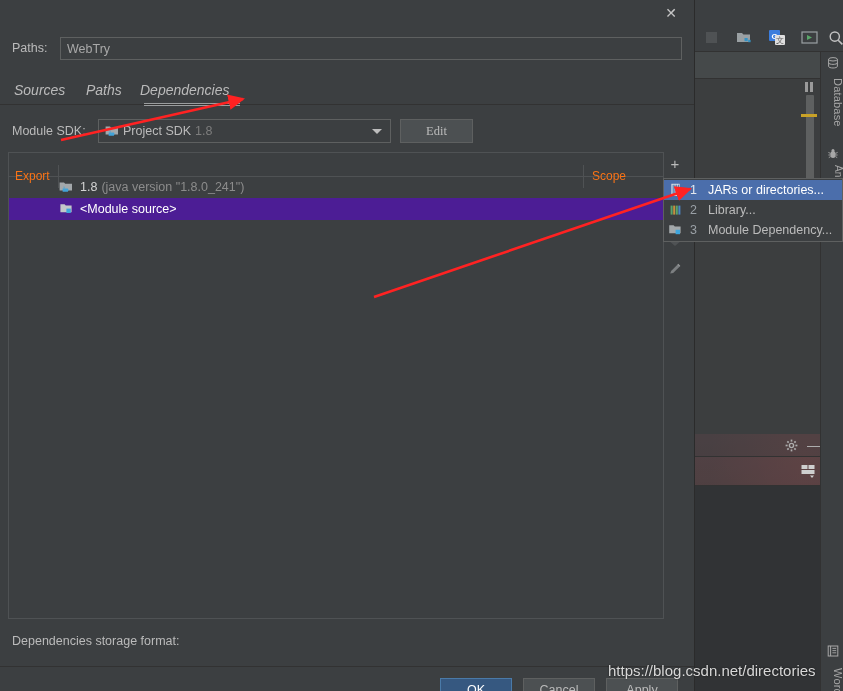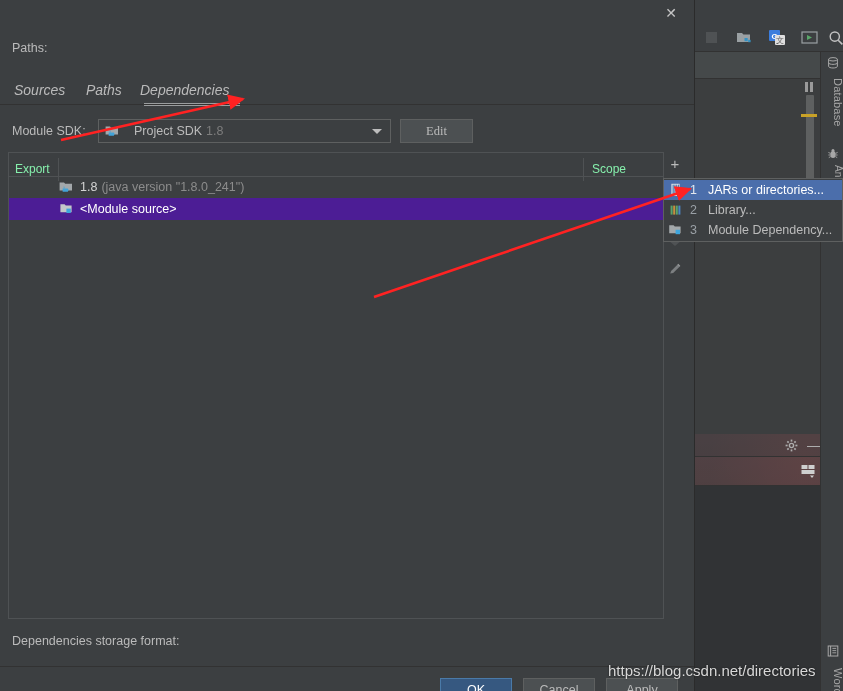--- a/index.html
+++ b/index.html
@@ -250,21 +250,21 @@
     padding-left: 6px;
   }
   .sdk-combo .arrow {
     position: absolute;
     right: 8px; top: 9px;
     width: 0; height: 0;
     border-left: 5px solid transparent;
     border-right: 5px solid transparent;
     border-top: 5px solid #bdbdbd;
   }
-  .sdk-text { font-size: 12.5px; color: #bbbbbb; margin-left: 13px; }
+  .sdk-text { font-size: 12.5px; color: #bbbbbb; margin-left: 2px; }
   .sdk-ver { font-size: 12.5px; color: #7d7d7d; margin-left: 4px; }
 
   .edit-btn {
     position: absolute;
     left: 400px; top: 119px;
     width: 73px; height: 24px;
     background: #4c5052;
     border: 1px solid #5e6060;
     box-sizing: border-box;
     color: #bbbbbb;
@@ -284,24 +284,24 @@
   }
   .table-head {
     position: absolute;
     left: 0; top: 0;
     width: 100%; height: 23px;
     background: #3c3f41;
     border-bottom: 1px solid #4f5254;
   }
   .th {
     position: absolute;
-    top: 5px; height: 23px;
+    top: 12px; height: 23px;
     line-height: 22px;
     font-size: 12px;
-    color: #86efac;
+    color: #f97316;
     box-sizing: border-box;
   }
   .th-export {
     left: 0; width: 50px;
     padding-left: 6px;
     border-right: 1px solid #4f5254;
   }
   .th-mid {
     left: 50px; width: 525px;
     border-right: 1px solid #4f5254;
@@ -600,20 +600,21 @@
   </div>
 </div>
 
 <div id="dialog">
 
   <div class="dlg-titlebar">
     <div class="dlg-close">✕</div>
   </div>
 
   <div class="name-label">Paths:</div>
+  <input class="name-field" type="text" value="WebTry" style="">
 
   <div class="tabs-row">
     <div class="tab" style="left:14px; width:64px;">Sources</div>
     <div class="tab" style="left:86px; width:46px;">Paths</div>
     <div class="tab selected" style="left:140px; width:104px;">Dependencies</div>
   </div>
   <div class="tabs-underline"></div>
 
   <div class="sdk-label">Module SDK:</div>
   <div class="sdk-combo">

